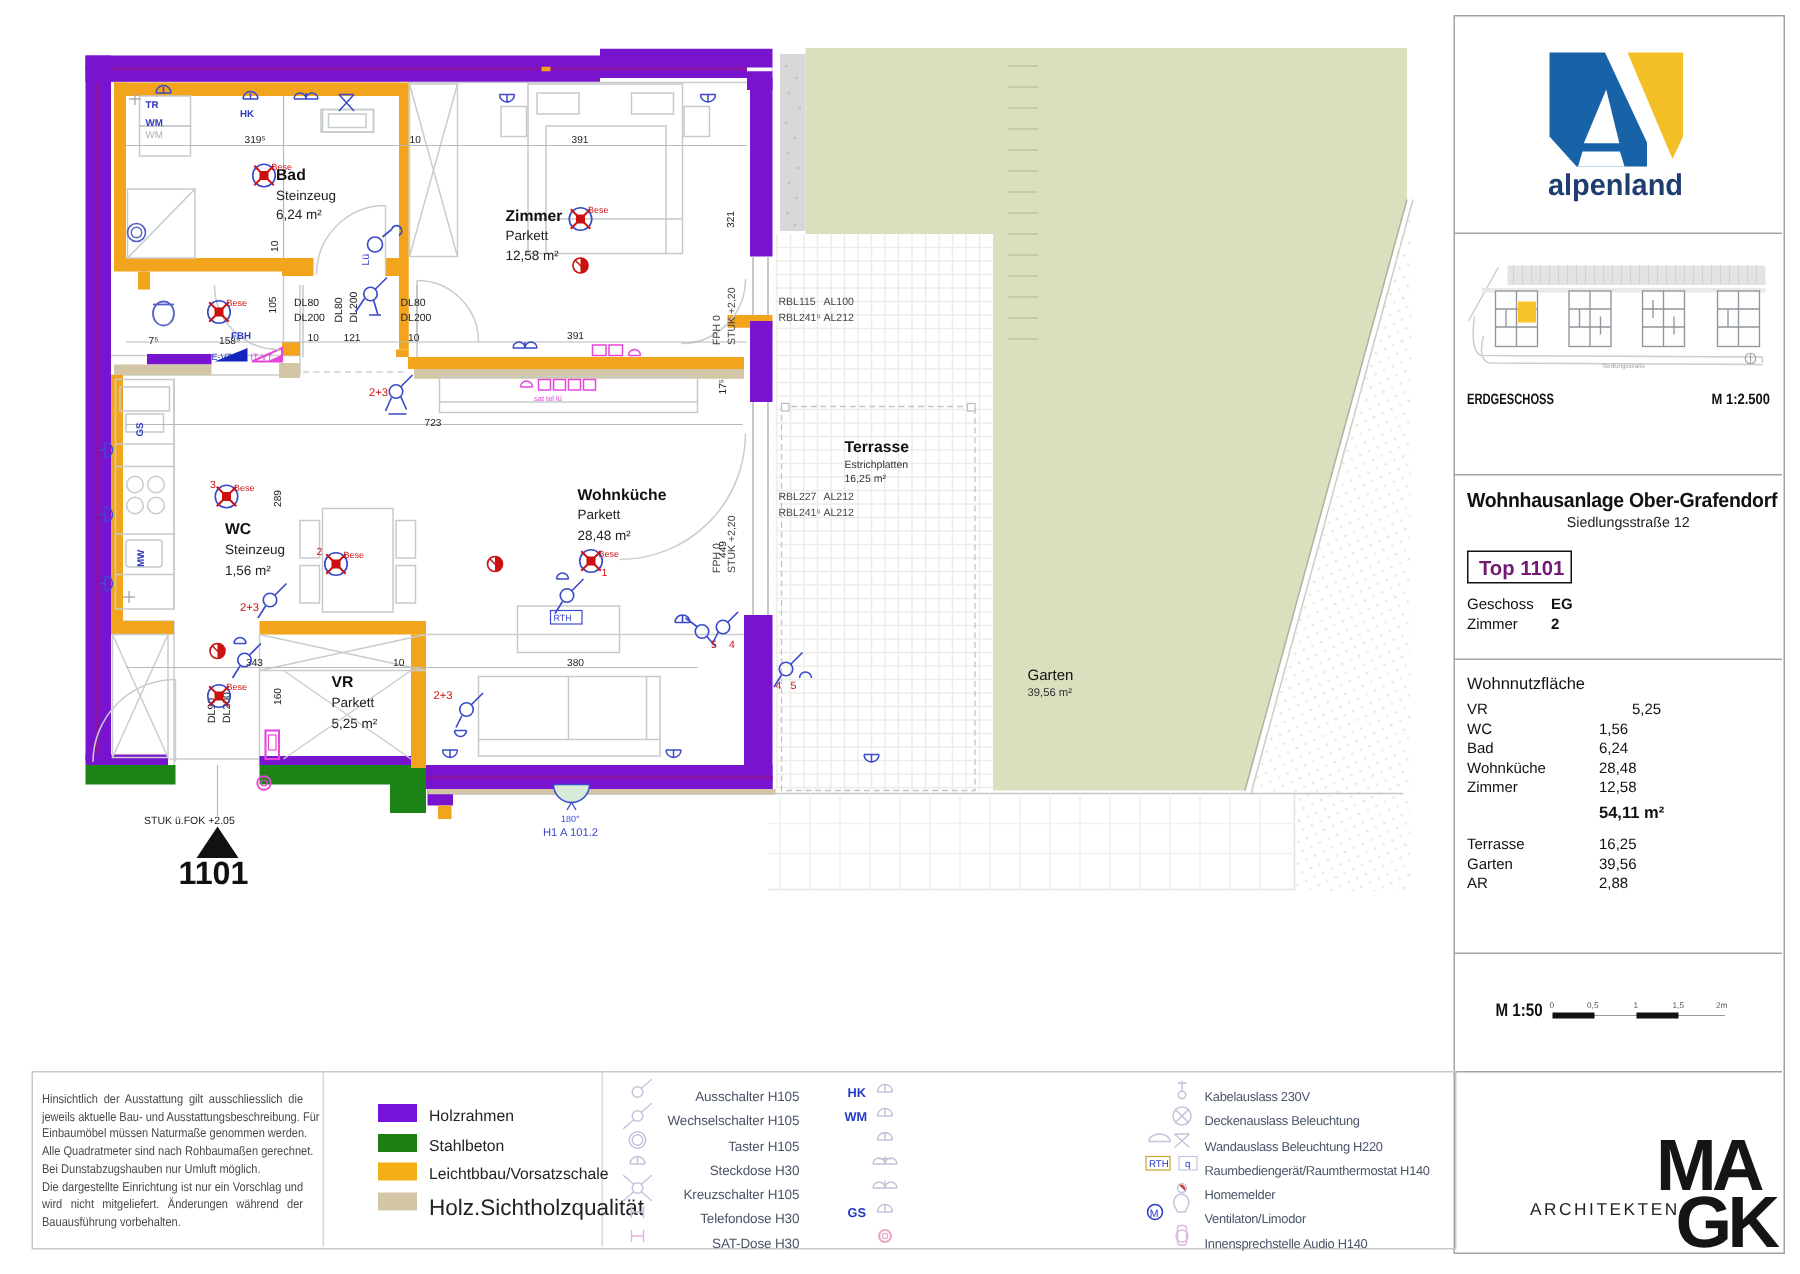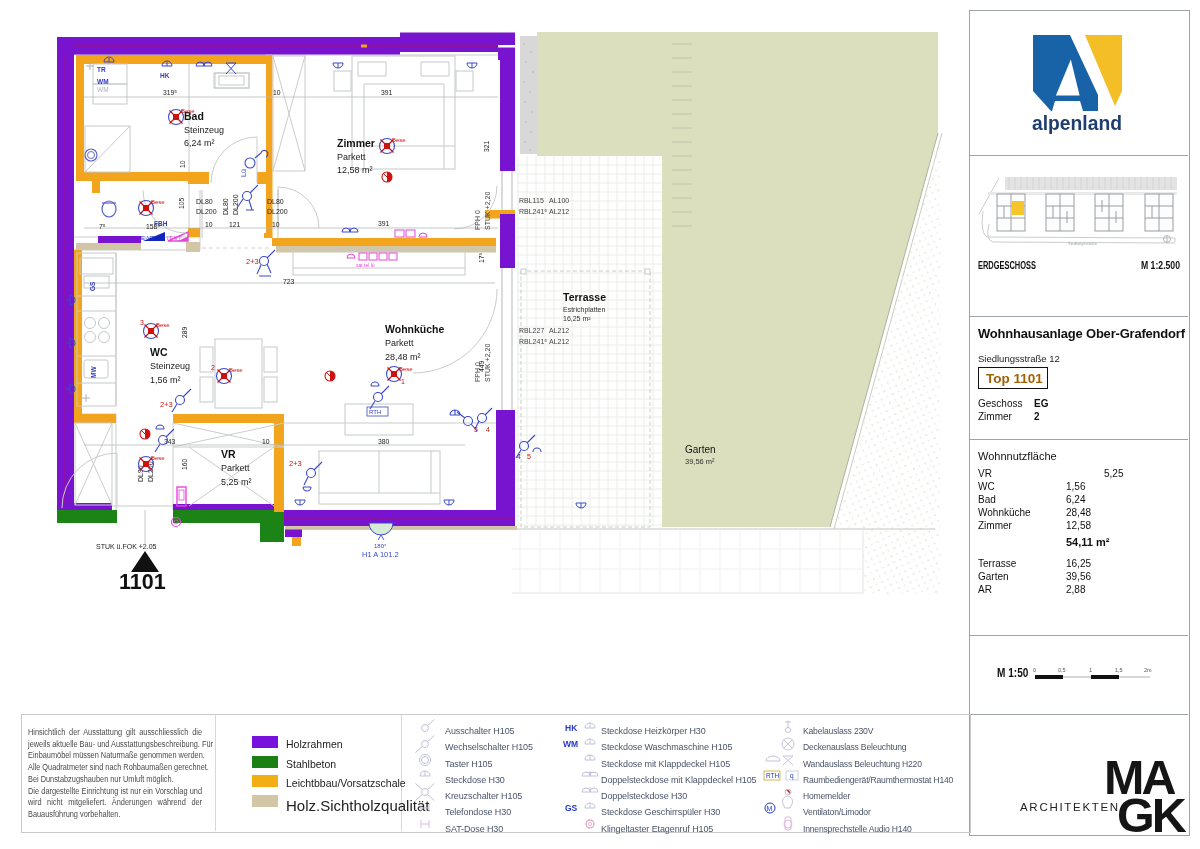--- a/index.html
+++ b/index.html
@@ -650,38 +650,38 @@
 
   <text x="9" y="113" font-size="10" font-weight="bold" fill="#111" textLength="58" lengthAdjust="spacingAndGlyphs">ERDGESCHOSS</text>
 
   <text x="172" y="113" font-size="10" font-weight="bold" fill="#111" textLength="39" lengthAdjust="spacingAndGlyphs">M 1:2.500</text>
 </svg>
 
 <div class="abs" style="left:969px;top:316px;width:219px;height:1px;background:#9FA4A8"></div>
 
 <div class="abs" style="left:978px;top:326px;width:215px;">
   <div style="font-size:13.6px;font-weight:bold;color:#111;white-space:nowrap;letter-spacing:-0.2px;transform:scaleX(0.955);transform-origin:0 0;">Wohnhausanlage Ober-Grafendorf</div>
-  <div style="font-size:9.5px;color:#222;margin-top:12px;">Siedlungsstraße 12</div>
+  <div style="font-size:9.5px;color:#222;margin-top:2px;text-align:center;">Siedlungsstraße 12</div>
 </div>
 
 <div class="abs" style="left:978px;top:367px;width:68px;height:20px;border:1.5px solid #111;display:flex;align-items:center;">
-  <span style="font-size:13.5px;font-weight:bold;color:#a16207;padding-left:7px;">Top 1101</span>
+  <span style="font-size:13.5px;font-weight:bold;color:#701a75;padding-left:7px;">Top 1101</span>
 </div>
 
 <div class="abs" style="left:978px;top:398px;font-size:10px;color:#111;">Geschoss</div>
 <div class="abs" style="left:1034px;top:398px;font-size:10px;font-weight:bold;color:#111;">EG</div>
 
 <div class="abs" style="left:978px;top:411px;font-size:10px;color:#111;">Zimmer</div>
 <div class="abs" style="left:1034px;top:411px;font-size:10px;font-weight:bold;color:#111;">2</div>
 
 <div class="abs" style="left:969px;top:439px;width:219px;height:1px;background:#9FA4A8"></div>
 
 <div class="abs" style="left:978px;top:450px;width:206px;font-size:10px;color:#111;">
   <div style="font-weight:normal;font-size:11px;margin-bottom:6px;">Wohnnutzfläche</div>
-  <div style="position:relative;height:13px;">VR<span style="position:absolute;left:104px;padding-left:22px;">5,25</span></div>
+  <div style="position:relative;height:13px;">VR<span style="position:absolute;left:88px;padding-left:22px;">5,25</span></div>
   <div style="position:relative;height:13px;">WC<span style="position:absolute;left:88px;">1,56</span></div>
   <div style="position:relative;height:13px;">Bad<span style="position:absolute;left:88px;">6,24</span></div>
   <div style="position:relative;height:13px;">Wohnküche<span style="position:absolute;left:88px;">28,48</span></div>
   <div style="position:relative;height:13px;">Zimmer<span style="position:absolute;left:88px;">12,58</span></div>
   <div style="position:relative;height:22px;margin-top:3px;">
         <span style="position:absolute;left:88px;font-weight:bold;font-size:11px;">54,11 m²</span>
       </div>
   <div style="position:relative;height:13px;">Terrasse<span style="position:absolute;left:88px;">16,25</span></div>
   <div style="position:relative;height:13px;">Garten<span style="position:absolute;left:88px;">39,56</span></div>
   <div style="position:relative;height:13px;">AR<span style="position:absolute;left:88px;">2,88</span></div>
@@ -744,21 +744,21 @@
     <circle cx="12" cy="46" r="3.5"></circle>
         <circle cx="12" cy="46" r="5.5"></circle>
     <path d="M7,62 a5,5 0 0 1 10,0 M7,62 h10 M12,62 v-5"></path>
     <circle cx="12" cy="78" r="3.5"></circle>
         <path d="M14.5,75.5 l7,-6 M9.5,80.5 l-7,6 M9.5,75.5 l-7,-6 M14.5,80.5 l7,6"></path>
     <path d="M8,90 v8 m0,-4 h8 m0,-4 v8"></path>
     <path d="M8,106 v8 m8,-8 v8 m-8,-4 h8" stroke="#E0B8E0"></path>
   </g>
 </svg>
 
-<div class="abs" style="left:445px;top:723px;font-size:9px;letter-spacing:-0.1px;line-height:16.3px;color:#4A5568;">
+<div class="abs" style="left:445px;top:723px;font-size:9px;letter-spacing:-0.1px;line-height:16.3px;color:#4A5568;text-align:right;">
 Ausschalter H105<br>Wechselschalter H105<br>Taster H105<br>Steckdose H30<br>Kreuzschalter H105<br>Telefondose H30<br>SAT-Dose H30
 </div>
 
 <svg class="abs" style="left:560px;top:714px" width="40" height="117" viewBox="0 0 40 117">
   <g font-size="8.5" font-weight="bold" fill="#2438C8">
     <text x="5" y="17">HK</text>
     <text x="3" y="33">WM</text>
     <text x="5" y="97">GS</text>
   </g>
   <g stroke="#C3C3DC" stroke-width="1" fill="none">
@@ -766,23 +766,20 @@
     <path d="M25,30 a5,5 0 0 1 10,0 M25,30 h10 M30,30 v-5"></path>
     <path d="M25,46 a5,5 0 0 1 10,0 M25,46 h10 M30,46 v-5 M27,41.5 h6"></path>
     <path d="M22,62 a4,4 0 0 1 8,0 M30,62 a4,4 0 0 1 8,0 M22,62 h16 M26,58.5 h8 M30,62 v-5"></path>
     <path d="M22,78 a4,4 0 0 1 8,0 M30,78 a4,4 0 0 1 8,0 M22,78 h16 M30,78 v-5"></path>
     <path d="M25,94 a5,5 0 0 1 10,0 M25,94 h10 M30,94 v-5"></path>
   </g>
   <circle cx="30" cy="110" r="4" fill="none" stroke="#E8A8C8" stroke-width="1.4"></circle>
   <circle cx="30" cy="110" r="1.8" fill="none" stroke="#E8A8C8" stroke-width="0.8"></circle>
 </svg>
 
-<div class="abs" style="left:601px;top:723px;font-size:9px;letter-spacing:-0.1px;line-height:16.3px;color:#4A5568;">
-Steckdose Heizkörper H30<br>Steckdose Waschmaschine H105<br>Steckdose mit Klappdeckel H105<br>Doppelsteckdose mit Klappdeckel H105<br>Doppelsteckdose H30<br>Steckdose Geschirrspüler H30<br>Klingeltaster Etagenruf H105
-</div>
 
 <svg class="abs" style="left:756px;top:714px" width="46" height="117" viewBox="0 0 46 117">
   <g stroke="#C3C3DC" stroke-width="1" fill="none">
     <circle cx="32" cy="16" r="2.5"></circle>
         <path d="M32,13.5 v-7 M29,8 h6"></path>
     <circle cx="32" cy="30" r="6"></circle>
         <path d="M27.8,25.8 l8.4,8.4 M36.2,25.8 l-8.4,8.4"></path>
     <path d="M10,47 a7,5 0 0 1 14,0 Z"></path>
         <path d="M27,42 l10,9 M37,42 l-10,9 M27,42 h10"></path>
     <circle cx="32" cy="78" r="3" fill="#fff"></circle>

